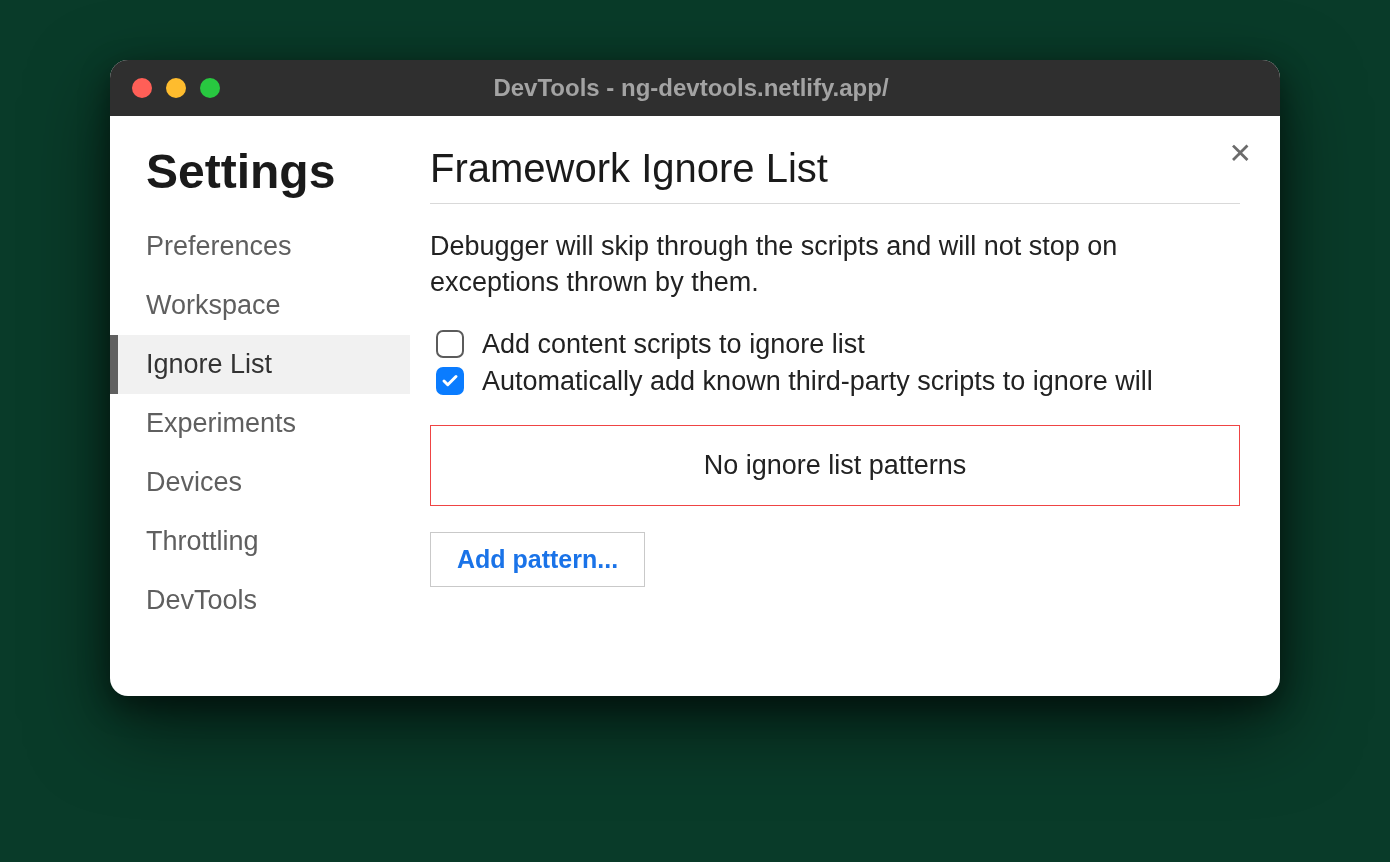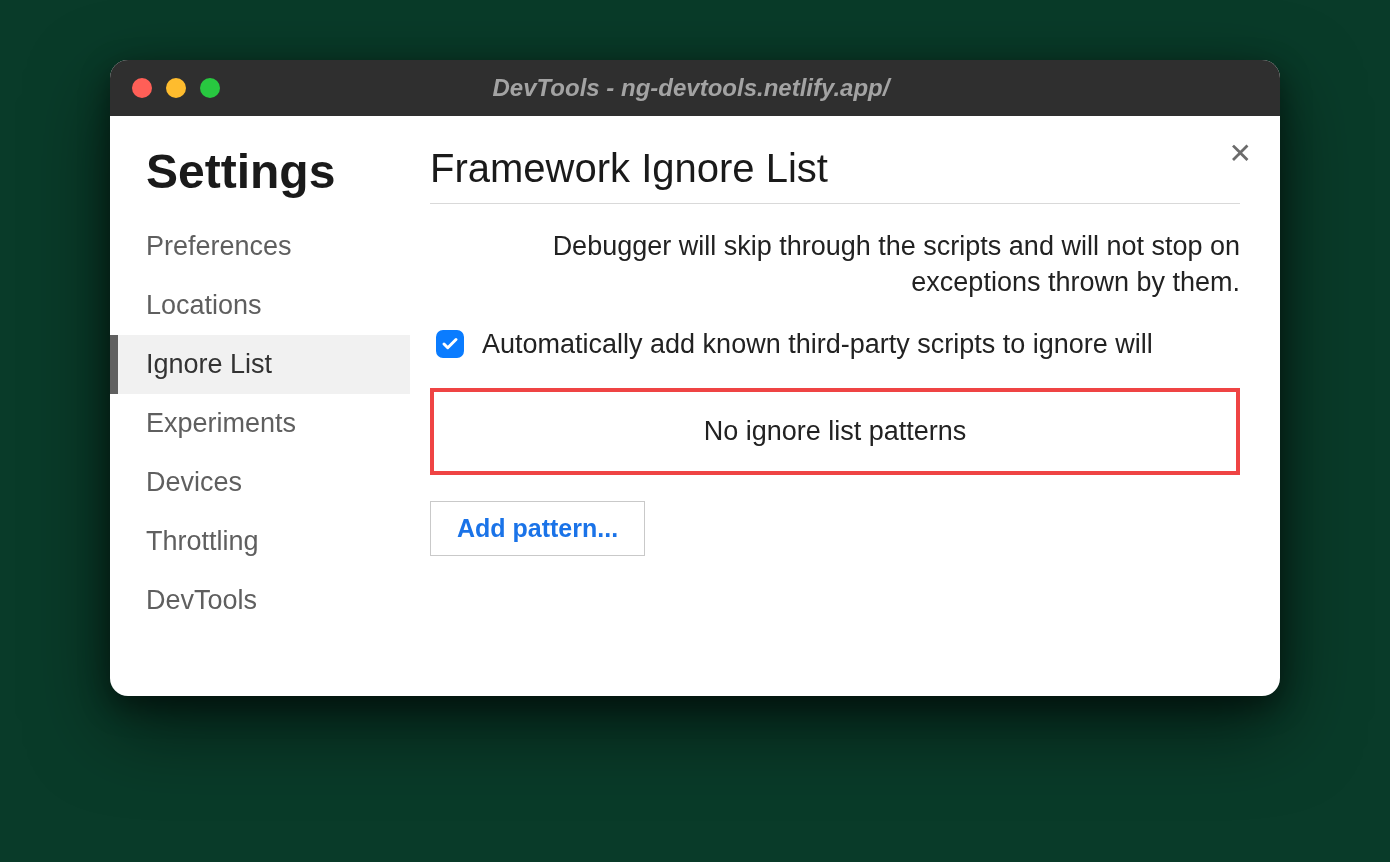--- a/index.html
+++ b/index.html
@@ -40,21 +40,20 @@
   .dot.yellow { background: #febc2e; }
   .dot.green { background: #28c840; }
   .title-text {
     position: absolute;
     left: 0; right: 8px;
     text-align: center;
     color: #a3a3a3;
     font-size: 24px;
     font-weight: 600;
     pointer-events: none;
-    font-style: italic;
   }
 
   .body {
     display: flex;
     min-height: 580px;
     position: relative;
   }
 
   .close-x {
     position: absolute;
@@ -107,21 +106,20 @@
     color: #1a1a1a;
     padding-bottom: 12px;
     border-bottom: 1px solid #d9d9d9;
     margin-bottom: 24px;
   }
   .description {
     font-size: 27px;
     color: #222;
     line-height: 1.35;
     margin-bottom: 28px;
-    text-align: right;
   }
   .check-row {
     display: flex;
     align-items: center;
     gap: 18px;
     font-size: 27px;
     color: #222;
     margin-bottom: 6px;
     padding-left: 6px;
   }
@@ -137,21 +135,21 @@
   }
   .checkbox.checked {
     background: #0a7cff;
     border-color: #0a7cff;
   }
   .checkbox.checked svg { display: block; }
   .checkbox svg { display: none; width: 18px; height: 18px; }
 
   .patterns-box {
     margin-top: 28px;
-    border: 4px solid #ef4444;
+    border: 1px solid #ef4444;
     padding: 24px;
     text-align: center;
     font-size: 27px;
     color: #222;
   }
 
   .add-pattern-btn {
     margin-top: 26px;
     display: inline-block;
     border: 1px solid #c9c9c9;
@@ -178,32 +176,38 @@
     <div class="title-text">DevTools - ng-devtools.netlify.app/</div>
   </div>
 
   <div class="body">
 
     <div class="close-x">✕</div>
 
     <div class="sidebar">
       <div class="sidebar-title">Settings</div>
       <div class="sidebar-item"><span>Preferences</span></div>
-      <div class="sidebar-item"><span>Locations</span></div>
+      <div class="sidebar-item"><span>Workspace</span></div>
       <div class="sidebar-item active"><span>Ignore List</span></div>
       <div class="sidebar-item"><span>Experiments</span></div>
       <div class="sidebar-item"><span>Devices</span></div>
       <div class="sidebar-item"><span>Throttling</span></div>
       <div class="sidebar-item"><span>DevTools</span></div>
     </div>
 
     <div class="main">
       <div class="main-heading">Framework Ignore List</div>
       <div class="description">Debugger will skip through the scripts and will not stop on exceptions thrown by them.</div>
 
+      <div class="check-row">
+        <div class="checkbox">
+          
+        </div>
+        <span>Add content scripts to ignore list</span>
+      </div>
 
       <div class="check-row">
         <div class="checkbox checked">
           <svg viewBox="0 0 24 24">
               <path fill="none" stroke="#fff" stroke-width="4" stroke-linecap="round" stroke-linejoin="round" d="M4 12l5 5L20 6"></path>
             </svg>
         </div>
         <span>Automatically add known third-party scripts to ignore will</span>
       </div>
 

